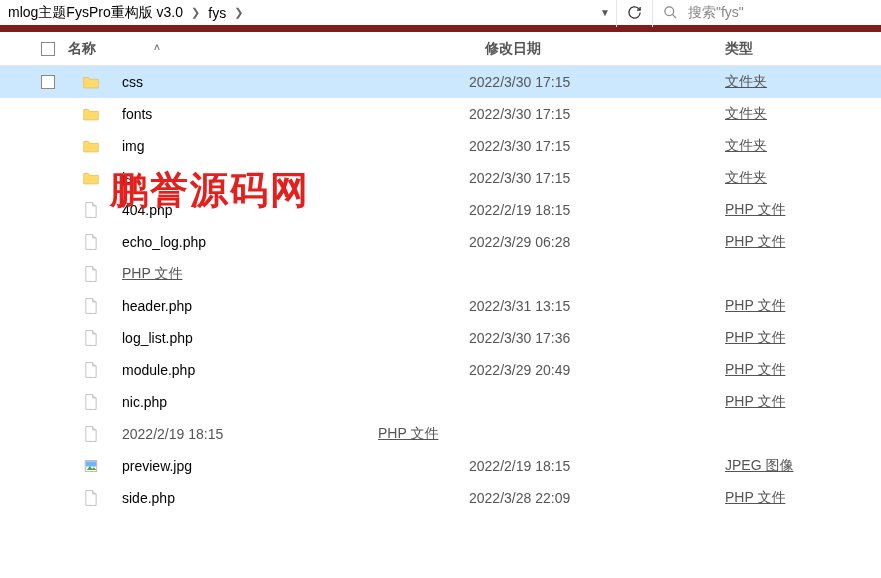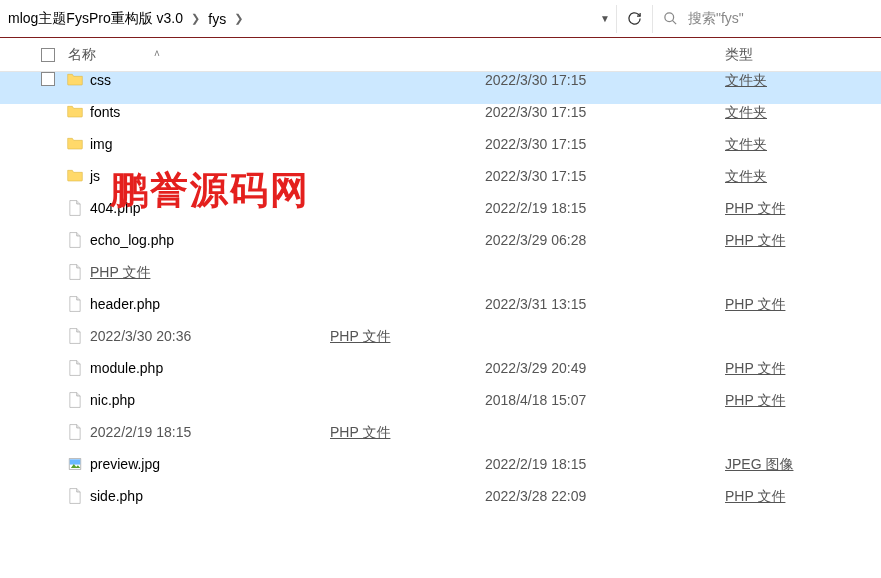--- a/index.html
+++ b/index.html
@@ -1,34 +1,34 @@
 <!DOCTYPE html>
 <html><head>
 <meta charset="utf-8">
 <style>
 * { margin: 0; padding: 0; box-sizing: border-box; font-family: "Microsoft YaHei", "Segoe UI", sans-serif; }
 body { width: 881px; height: 578px; background: #fff; font-size: 14px; color: #000; overflow: hidden; position: relative; }
 
-.toolbar { height: 38px; display: flex; align-items: center; border-bottom: 1px solid #7f1d1d; padding: 0 4px; }
+.toolbar { height: 32px; display: flex; align-items: center; border-bottom: 7px solid #7f1d1d; padding: 0 4px; }
 .breadcrumb { flex: 1; display: flex; align-items: center; padding-left: 4px; color: #000; }
 .breadcrumb-sep { margin: 0 8px; color: #666; font-size: 11px; }
 .bc-dd { margin-left: auto; margin-right: 6px; color: #555; font-size: 10px; }
 .btn { width: 36px; height: 28px; display: flex; align-items: center; justify-content: center; border-left: 1px solid #e5e5e5; }
 .search-box { width: 225px; height: 28px; display: flex; align-items: center; border-left: 1px solid #e5e5e5; padding-left: 10px; color: #888; gap: 10px; }
 
 .header-row { height: 34px; display: flex; align-items: center; border-bottom: 1px solid #e5e5e5; padding-left: 32px; }
 .hdr-check { width: 32px; display: flex; justify-content: center; }
 .hdr-name { flex: 1; display: flex; align-items: center; padding-left: 4px; }
 .hdr-date { width: 240px; padding-left: 4px; }
 .hdr-type { width: 160px; padding-left: 4px; }
-.hdr-col { color: #555; position: relative; }
+.hdr-col { color: #555; position: relative; font-weight: bold; }
 .sort-arrow { position: absolute; left: 90px; top: 2px; font-size: 10px; color: #777; }
 
 .file-list { }
-.file-row { height: 32px; display: flex; align-items: flex-start; padding-left: 32px; }
+.file-row { height: 32px; display: flex; align-items: center; padding-left: 32px; gap: 16px; }
 .file-row.selected { background: #cce8ff; }
 .row-check { width: 32px; display: flex; justify-content: center; }
 .row-icon { width: 22px; display: flex; align-items: center; justify-content: center; }
 .row-name { flex: 1; padding-left: 4px; }
 .row-date { width: 240px; color: #555; padding-left: 4px; }
 .row-type { width: 160px; color: #555; padding-left: 4px; text-decoration: underline; }
 
 .cbox { width: 14px; height: 14px; border: 1px solid #888; background: #fff; }
 
 .folder-svg { width: 16px; height: 14px; }
@@ -63,20 +63,21 @@
 </div>
 
 <div class="header-row">
   <div class="hdr-check">
       <div class="cbox"></div>
     </div>
   <div class="hdr-col hdr-name">
     <span>名称</span>
     <span class="sort-arrow">˄</span>
   </div>
+  <div class="hdr-col hdr-date">修改日期</div>
   <div class="hdr-col hdr-type">类型</div>
 </div>
 
 <div class="file-list" id="file-list">
     <div class="file-row selected">
       <div class="row-check">
         <div class="cbox"></div>
       </div>
       <div class="row-icon">
         <svg class="folder-svg" viewBox="0 0 24 20">
@@ -167,21 +168,22 @@
       <div class="row-type">PHP 文件</div>
     </div>
     <div class="file-row">
       <div class="row-check"></div>
       <div class="row-icon">
         <svg class="file-svg" viewBox="0 0 24 28">
           <path fill="#fff" stroke="#999" d="M3 1h12l6 6v20H3z"></path>
           <path fill="#e8e8e8" stroke="#999" d="M15 1v6h6"></path>
         </svg>
       </div>
-      <div class="row-date">2022/3/30 20:36</div>
+      <div class="row-name">log_list.php</div>
+      <div class="row-date">2022/3/30 17:36</div>
       <div class="row-type">PHP 文件</div>
     </div>
     <div class="file-row">
       <div class="row-check"></div>
       <div class="row-icon">
         <svg class="file-svg" viewBox="0 0 24 28">
           <path fill="#fff" stroke="#999" d="M3 1h12l6 6v20H3z"></path>
           <path fill="#e8e8e8" stroke="#999" d="M15 1v6h6"></path>
         </svg>
       </div>
@@ -191,21 +193,20 @@
     </div>
     <div class="file-row">
       <div class="row-check"></div>
       <div class="row-icon">
         <svg class="file-svg" viewBox="0 0 24 28">
           <path fill="#fff" stroke="#999" d="M3 1h12l6 6v20H3z"></path>
           <path fill="#e8e8e8" stroke="#999" d="M15 1v6h6"></path>
         </svg>
       </div>
       <div class="row-name">nic.php</div>
-      <div class="row-date">2018/4/18 15:07</div>
       <div class="row-type">PHP 文件</div>
     </div>
     <div class="file-row">
       <div class="row-check"></div>
       <div class="row-icon">
         <svg class="file-svg" viewBox="0 0 24 28">
           <path fill="#fff" stroke="#999" d="M3 1h12l6 6v20H3z"></path>
           <path fill="#e8e8e8" stroke="#999" d="M15 1v6h6"></path>
         </svg>
       </div>

